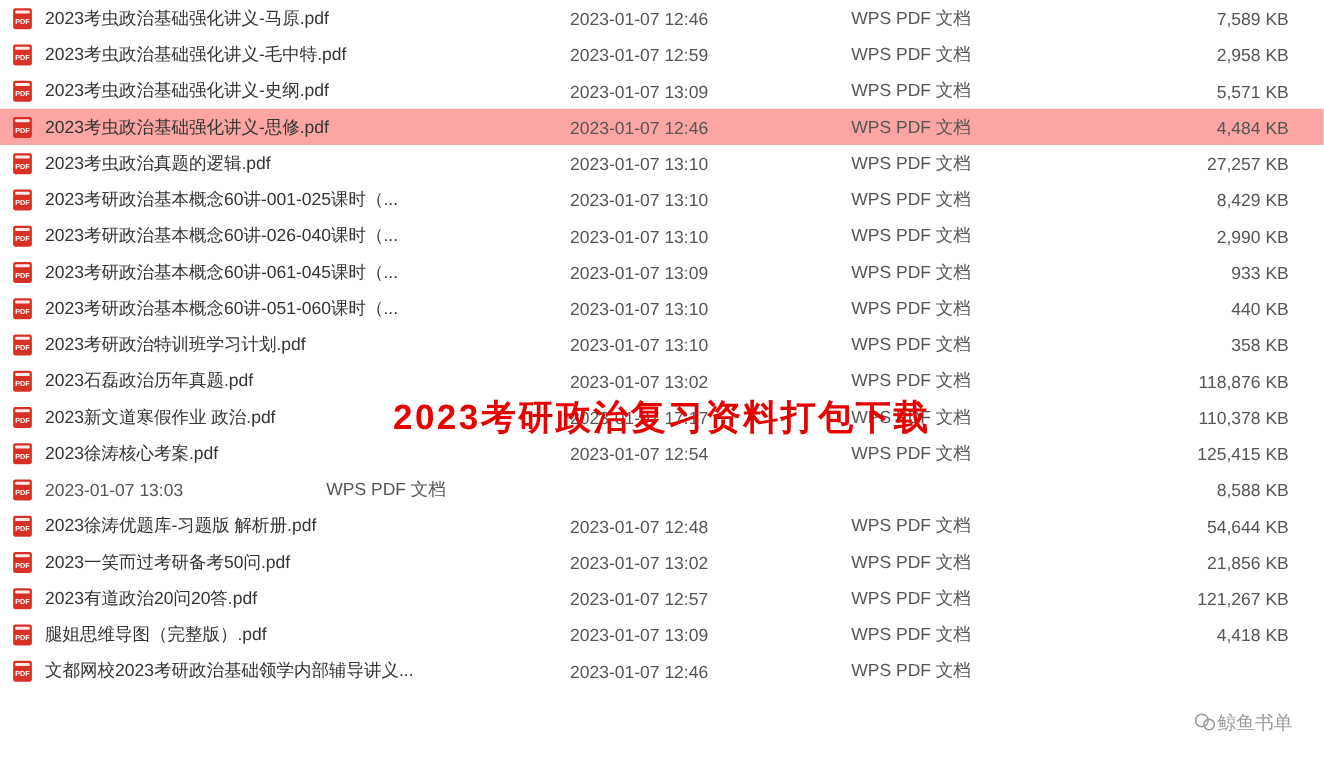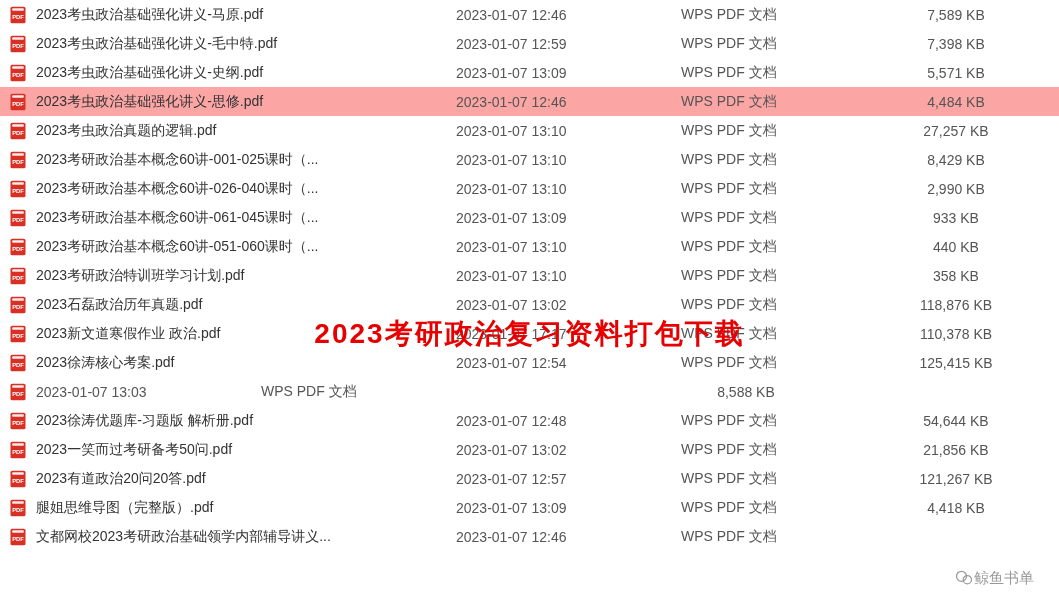--- a/index.html
+++ b/index.html
@@ -46,21 +46,21 @@
     .file-date {
       flex: 0 0 225px;
       color: #555;
     }
     .file-type {
       flex: 0 0 200px;
       color: #555;
     }
     .file-size {
       flex: 1;
-      text-align: center;
+      text-align: right;
       color: #555;
       padding-right: 20px;
     }
     .overlay-text {
       position: absolute;
       top: 315px;
       left: 50%;
       transform: translateX(-50%);
       font-size: 28px;
       font-weight: bold;
@@ -103,21 +103,21 @@
     </div>
     <div class="file-row">
       <span class="file-icon"><svg viewBox="0 0 24 24">
           <rect x="3" y="2" width="18" height="20" rx="2" fill="#d93025"></rect>
           <rect x="5" y="4" width="14" height="3" rx="1" fill="#fff" opacity="0.9"></rect>
           <text x="12" y="17" text-anchor="middle" fill="#fff" font-size="7" font-weight="bold" font-family="Arial">PDF</text>
         </svg></span>
       <span class="file-name">2023考虫政治基础强化讲义-毛中特.pdf</span>
       <span class="file-date">2023-01-07 12:59</span>
       <span class="file-type">WPS PDF 文档</span>
-      <span class="file-size">7,398 KB</span>
+      <span class="file-size">2,958 KB</span>
     </div>
     <div class="file-row">
       <span class="file-icon"><svg viewBox="0 0 24 24">
           <rect x="3" y="2" width="18" height="20" rx="2" fill="#d93025"></rect>
           <rect x="5" y="4" width="14" height="3" rx="1" fill="#fff" opacity="0.9"></rect>
           <text x="12" y="17" text-anchor="middle" fill="#fff" font-size="7" font-weight="bold" font-family="Arial">PDF</text>
         </svg></span>
       <span class="file-name">2023考虫政治基础强化讲义-史纲.pdf</span>
       <span class="file-date">2023-01-07 13:09</span>
       <span class="file-type">WPS PDF 文档</span>

